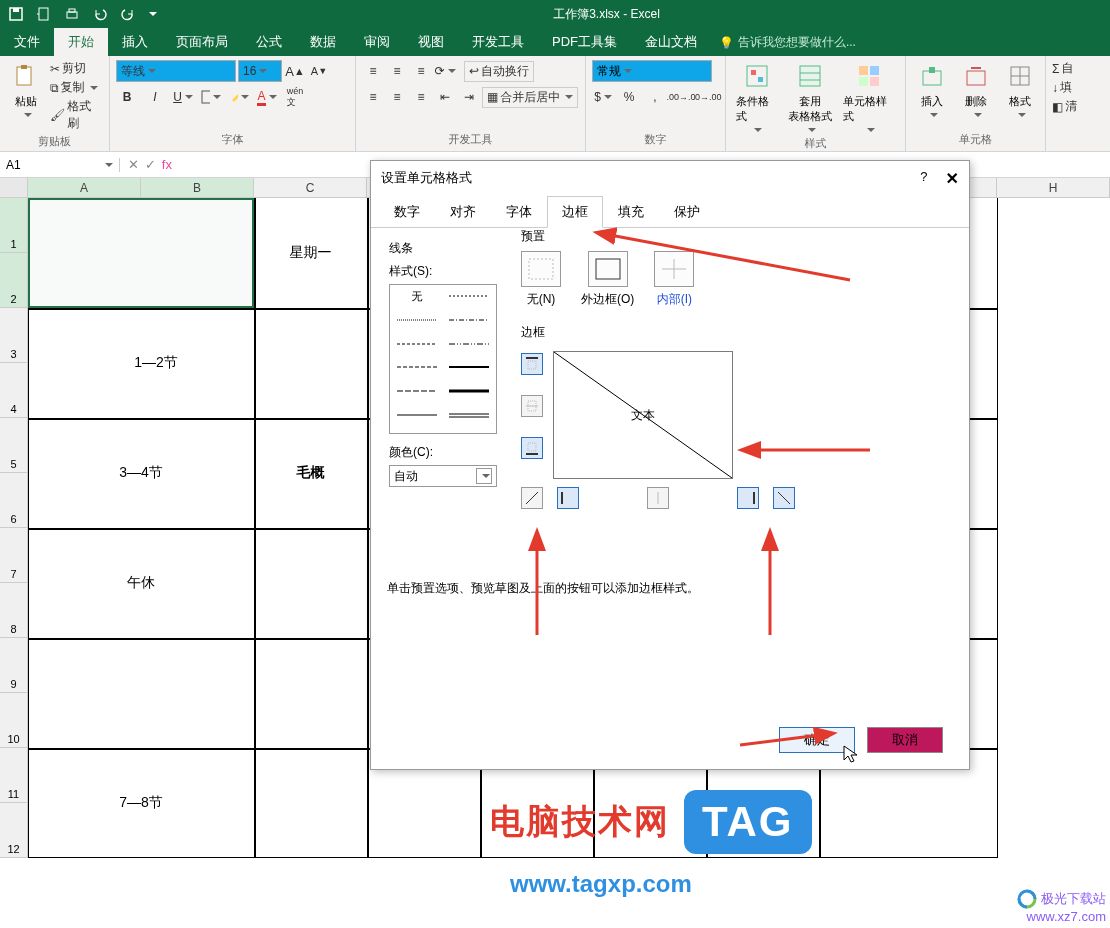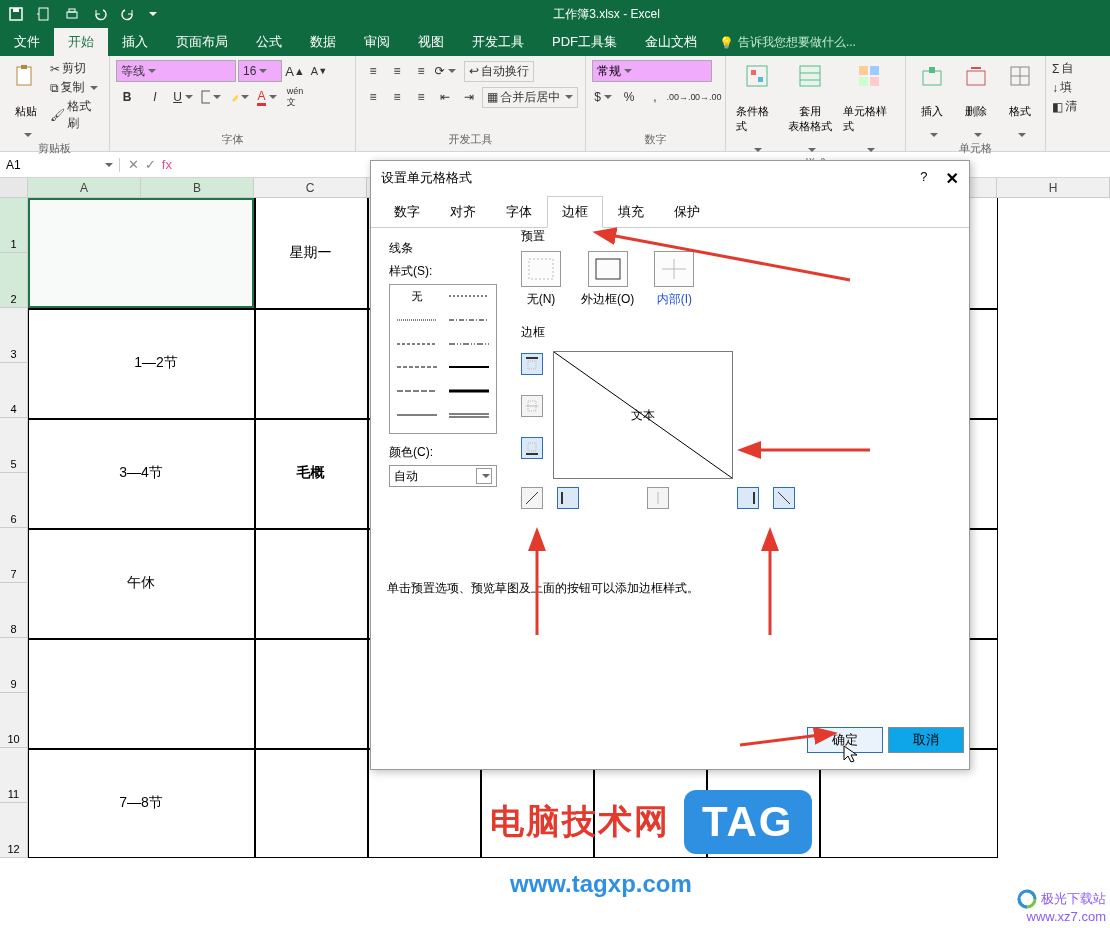--- a/index.html
+++ b/index.html
@@ -9,25 +9,25 @@
 .qat .ico{width:20px;height:20px;display:flex;align-items:center;justify-content:center;color:#fff}
 .titlebar .title{flex:1;text-align:center;font-size:12px}
 .menutabs{height:28px;background:#0f6b3f;display:flex;align-items:flex-end;color:#fff;font-size:13px}
 .menutabs .tab{padding:5px 14px;cursor:pointer}
 .menutabs .tab.active{background:#f3f2f1;color:#217346}
 .menutabs .tell{margin-left:8px;color:#c3e8d4;font-size:12px;display:flex;align-items:center;gap:4px;padding-bottom:5px}
 .ribbon{height:96px;background:#f3f2f1;border-bottom:1px solid #d4d4d4;display:flex}
 .group{border-right:1px solid #d4d4d4;padding:4px 6px;display:flex;flex-direction:column;justify-content:space-between;position:relative}
 .group-label{font-size:11px;color:#666;text-align:center;padding-top:2px}
 .group-body{display:flex;gap:4px;align-items:flex-start;flex:1}
-.vbtn{display:flex;flex-direction:column;align-items:center;justify-content:flex-start;font-size:11px;gap:14px;padding:2px 4px;min-width:40px}
+.vbtn{display:flex;flex-direction:column;align-items:center;justify-content:flex-start;font-size:11px;gap:4px;padding:2px 4px;min-width:40px}
 .vbtn .bigico{width:28px;height:28px;display:flex;align-items:center;justify-content:center}
 .smallrow{display:flex;align-items:center;gap:2px;font-size:12px;color:#333}
 .smallbtn{width:22px;height:22px;display:flex;align-items:center;justify-content:center;border:1px solid transparent}
-.dropdown{border:1px solid #aaa;background:#f0abfc;height:22px;display:flex;align-items:center;padding:0 4px;font-size:12px}
+.dropdown{border:1px solid #aaa;background:#0ea5e9;height:22px;display:flex;align-items:center;padding:0 4px;font-size:12px}
 .caret{width:0;height:0;border-left:4px solid transparent;border-right:4px solid transparent;border-top:4px solid #666;margin-left:3px;display:inline-block}
 .namebox-row{height:26px;border-bottom:1px solid #d4d4d4;display:flex;align-items:center;background:#fff}
 .namebox{width:120px;border-right:1px solid #ccc;padding:0 6px;font-size:12px;display:flex;align-items:center;justify-content:space-between}
 .fx-icons{display:flex;align-items:center;gap:6px;padding:0 8px;color:#888;font-size:13px}
 .fx-label{color:#ec4899}
 .grid-area{position:relative;height:746px;overflow:hidden}
 .colheaders{display:flex;height:20px;background:#f0f0f0;border-bottom:1px solid #ccc}
 .rowheader-spacer{width:28px;border-right:1px solid #ccc;background:#e8e8e8}
 .colh{border-right:1px solid #ccc;text-align:center;font-size:12px;color:#444;line-height:20px}
 .colh.sel{background:#d4ead9}
@@ -51,22 +51,22 @@
 .ls-item{height:14px;display:flex;align-items:center;justify-content:center}
 .preset-row{display:flex;gap:20px;margin-top:4px}
 .preset{display:flex;flex-direction:column;align-items:center;gap:4px;font-size:12px}
 .preset-box{width:40px;height:36px;border:1px solid #999;background:#fcfcfc;display:flex;align-items:center;justify-content:center}
 .color-dd{border:1px solid #999;width:108px;height:22px;display:flex;align-items:center;justify-content:space-between;padding:0 4px;background:#fff}
 .preview-cell{width:180px;height:128px;border:1px solid #7a7a7a;margin:4px 0 4px 10px;position:relative;display:flex;align-items:center;justify-content:center;font-size:12px}
 .preview-cell .diag{position:absolute;left:0;top:0;width:100%;height:100%}
 .edge-btn{width:22px;height:22px;border:1px solid #999;background:#f4f4f4;display:flex;align-items:center;justify-content:center;cursor:pointer}
 .edge-btn.on{border:1px solid #2a6fbb;background:#dbe8f7}
 .hint{font-size:12px;margin-top:22px}
-.dialog-buttons{position:absolute;right:5px;bottom:16px;display:flex;gap:5px}
-.dlg-btn{width:76px;height:26px;border:1px solid #8a8a8a;background:#0ea5e9;font-size:13px;cursor:pointer;display:flex;align-items:center;justify-content:center}
+.dialog-buttons{position:absolute;right:26px;bottom:16px;display:flex;gap:12px}
+.dlg-btn{width:76px;height:26px;border:1px solid #8a8a8a;background:#be185d;font-size:13px;cursor:pointer;display:flex;align-items:center;justify-content:center}
 .dlg-btn.primary{border:1px solid #2a6fbb;background:#eaf2fb}
 .arrow{position:absolute;pointer-events:none}
 .watermark{position:absolute;left:490px;top:790px;display:flex;align-items:center;gap:14px}
 .wm-text{font-size:34px;font-weight:bold;color:#e23b2e;letter-spacing:2px}
 .wm-url{position:absolute;left:510px;top:870px;font-size:24px;color:#2f8fe0;font-weight:bold}
 .tag-badge{background:#2f8fe0;color:#fff;font-size:42px;font-weight:bold;padding:8px 18px;border-radius:12px;letter-spacing:2px}
 .jg{position:absolute;right:4px;bottom:4px;font-size:13px;color:#8b5cf6;text-align:right}
 svg{display:block}
 </style>
 </head>

